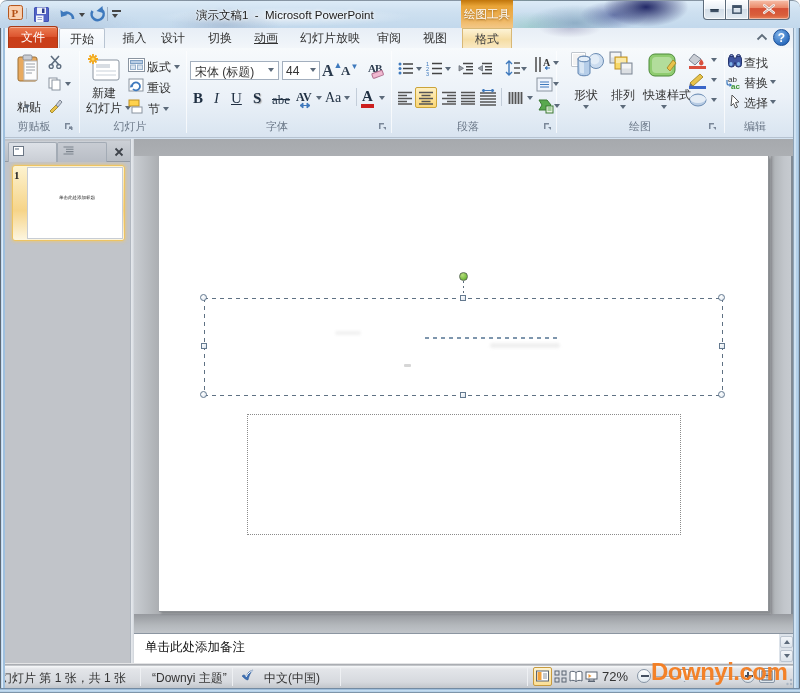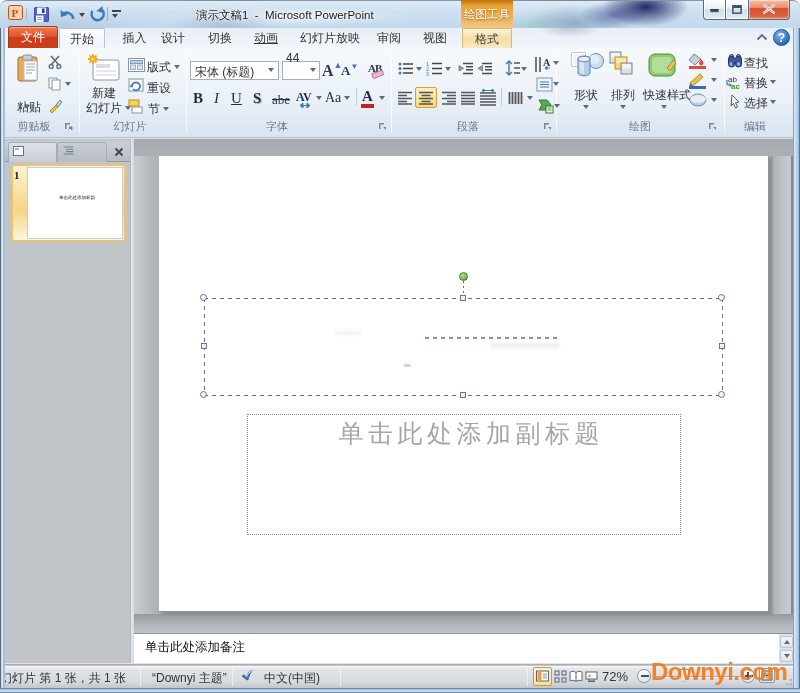--- a/index.html
+++ b/index.html
@@ -225,21 +225,21 @@
       <rect x="1" y="1" width="10" height="6" fill="#ffd24d" stroke="#bf9022"></rect>
       <rect x="4" y="8" width="10" height="6" fill="#fff" stroke="#8a94a0"></rect>
     </svg>
     <div class="rtext" style="left:148px;top:53px">节</div>
     <div class="dd" style="left:163px;top:59px"></div>
 
     <div class="abs" style="left:190px;top:13px;width:89px;height:19px;background:#fff;border:1px solid #a3afbe;"></div>
     <div class="rtext" style="left:195px;top:16px;">宋体 (标题)</div>
     <div class="dd" style="left:268px;top:20px"></div>
     <div class="abs" style="left:282px;top:13px;width:38px;height:19px;background:#fff;border:1px solid #a3afbe;"></div>
-    <div class="rtext" style="left:286px;top:3px;">44</div>
+    <div class="rtext" style="left:286px;top:16px;">44</div>
     <div class="dd" style="left:310px;top:20px"></div>
     <div class="abs" style="left:322px;top:12px;font-size:16px;font-weight:bold;color:#2b3b4e;font-family:'Liberation Serif',serif;">A<span style="font-size:9px;vertical-align:8px;color:#3e79bd">▲</span></div>
     <div class="abs" style="left:341px;top:14px;font-size:13px;font-weight:bold;color:#2b3b4e;font-family:'Liberation Serif',serif;">A<span style="font-size:8px;vertical-align:6px;color:#3e79bd">▼</span></div>
     <svg class="ricon" style="left:366px;top:12px" width="20" height="20" viewBox="0 0 20 20">
       <text x="2" y="12" font-size="11" font-weight="bold" fill="#2b3b4e" font-family="Liberation Serif">A</text>
       <text x="9" y="12" font-size="11" font-weight="bold" fill="#2b3b4e" font-family="Liberation Serif">B</text>
       <rect x="6" y="12" width="11" height="5" rx="1" fill="#f0b8d0" stroke="#b07090" transform="rotate(-20 11 14)"></rect>
     </svg>
     <div class="abs" style="left:193px;top:42px;font-size:15px;font-weight:bold;color:#1f2f42;font-family:'Liberation Serif',serif;">B</div>
     <div class="abs" style="left:214px;top:42px;font-size:15px;font-style:italic;color:#1f2f42;font-family:'Liberation Serif',serif;">I</div>
@@ -434,21 +434,20 @@
     <div class="handle-c" style="left:195px;top:155px;"></div>
     <div class="handle-c" style="left:713px;top:155px;"></div>
     <div class="handle-c" style="left:195px;top:252px;"></div>
     <div class="handle-c" style="left:713px;top:252px;"></div>
     <div class="handle-s" style="left:455px;top:156px;"></div>
     <div class="handle-s" style="left:455px;top:253px;"></div>
     <div class="handle-s" style="left:196px;top:204px;"></div>
     <div class="handle-s" style="left:714px;top:204px;"></div>
 
     <div id="subtitle-box" style="left:242px;top:275px;width:434px;height:121px;"></div>
-    <div id="subtitle-text" style="left:242px;top:282px;width:434px;">单击此处添加副标题</div>
   </div>
   <div id="notes" class="abs"></div>
   <div id="notes-sb" class="abs"></div>
   <div class="abs" style="left:780px;top:636px;width:13px;height:12px;background:linear-gradient(#f2f5f9,#dde4eb);border:1px solid #bcc5d0;border-radius:2px;"></div>
   <div class="abs" style="left:783.5px;top:640px;width:0;height:0;border-left:3px solid transparent;border-right:3px solid transparent;border-bottom:4px solid #5c6a7a;"></div>
   <div class="abs" style="left:780px;top:650px;width:13px;height:12px;background:linear-gradient(#f2f5f9,#dde4eb);border:1px solid #bcc5d0;border-radius:2px;"></div>
   <div class="abs" style="left:783.5px;top:654px;width:0;height:0;border-left:3px solid transparent;border-right:3px solid transparent;border-top:4px solid #5c6a7a;"></div>
   <div id="notes-text" class="abs">单击此处添加备注</div>
   <div id="statusbar" class="abs"></div>
   <div class="abs sbtext" style="left:0;">幻灯片 第 1 张，共 1 张</div>

